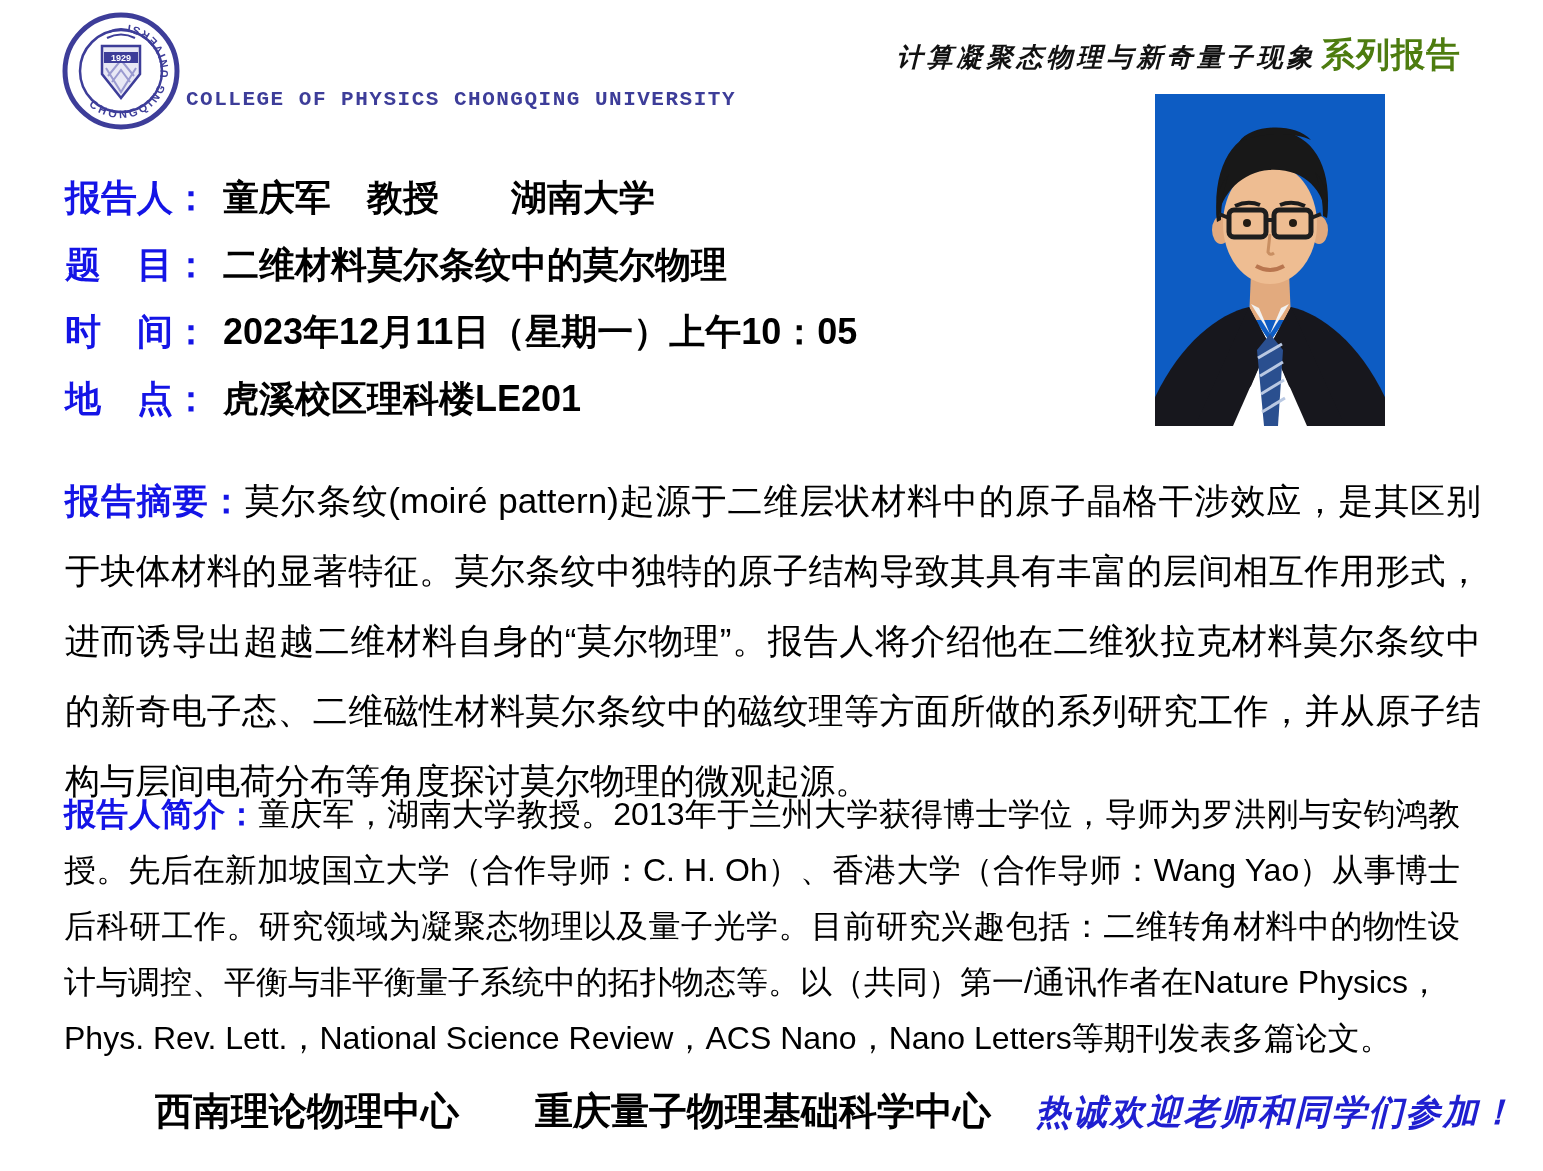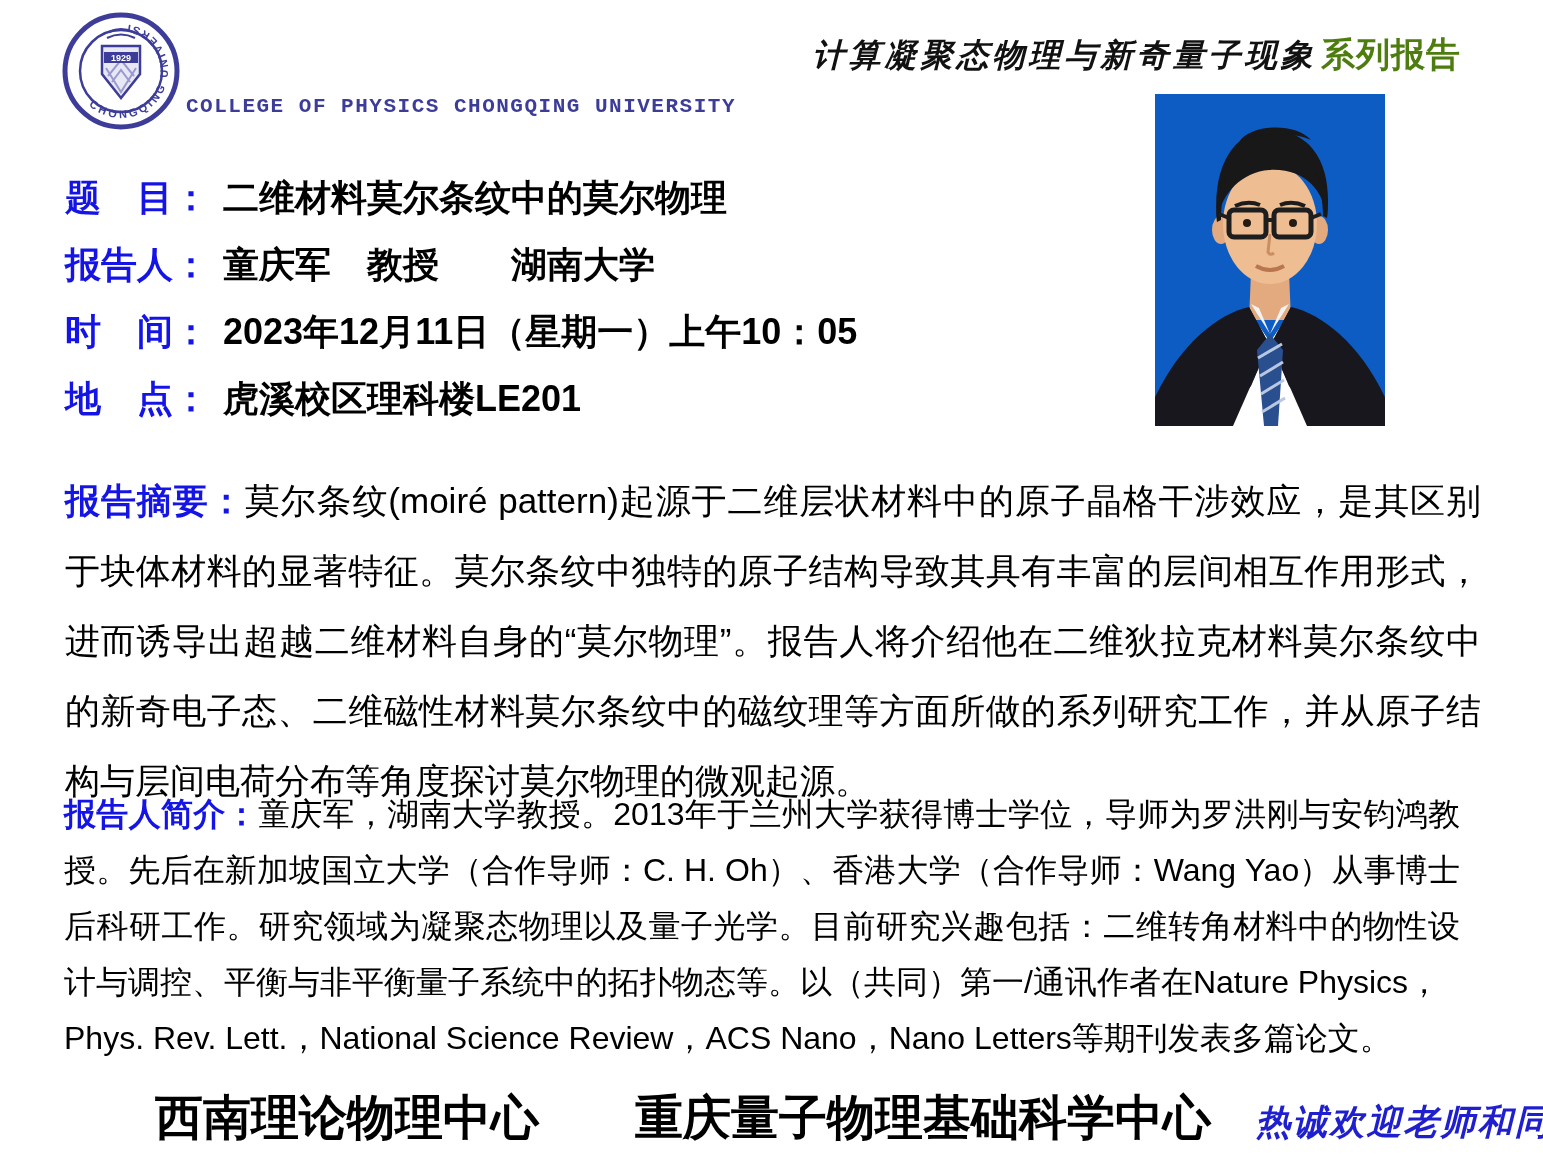--- a/index.html
+++ b/index.html
@@ -12,30 +12,30 @@
     color:#000;
   }
   
   .emblem{position:absolute;left:62px;top:12px;width:118px;height:118px;}
   .college-cn{
     position:absolute;left:186px;top:8px;
     font-family:"DejaVu Serif",serif;font-style:italic;font-weight:bold;
     font-size:66px;letter-spacing:6px;color:#3d3d99;white-space:nowrap;
   }
   .college-en{
-    position:absolute;left:186px;top:95px;
+    position:absolute;left:186px;top:88px;
     font-family:"Liberation Mono","DejaVu Sans Mono",monospace;
     font-weight:bold;font-size:21px;letter-spacing:1.5px;color:#3d3d99;white-space:nowrap;
   }
   .series-line{
     position:absolute;top:32px;right:82px;white-space:nowrap;
   }
   .series-prefix{
     font-family:"DejaVu Serif",serif;font-style:italic;font-weight:bold;
-    font-size:32px;letter-spacing:4px;color:#111;
+    font-size:26px;letter-spacing:4px;color:#111;
   }
   .series-suffix{
     font-size:34px;font-weight:bold;color:#4d7c0f;letter-spacing:1px;
   }
   
   .photo{position:absolute;left:1155px;top:94px;width:230px;height:332px;}
   
   .info-block{position:absolute;left:65px;top:180px;}
   .info-row{font-size:36px;font-weight:bold;line-height:36px;margin-bottom:31px;white-space:nowrap;}
   .info-label{color:#1414e6;margin-right:14px;}
@@ -46,21 +46,21 @@
     font-size:35px;line-height:70px;text-align:justify;margin:0;
   }
   .bio{
     position:absolute;left:64px;top:786px;width:1396px;
     font-size:32px;line-height:56px;text-align:justify;margin:0;
     white-space:pre-line;
   }
   .para-label{color:#1414e6;font-weight:bold;}
   
   .footer{position:absolute;left:155px;top:1086px;white-space:nowrap;}
-  .footer-centers{font-size:48px;font-weight:bold;color:#000;}
+  .footer-centers{font-size:38px;font-weight:bold;color:#000;}
   .footer-welcome{
     font-family:"DejaVu Serif",serif;font-style:italic;font-weight:bold;
     font-size:35px;color:#1f1fd0;margin-left:40px;letter-spacing:2px;text-align:center;
   }
 </style>
 </head>
 <body>
 
 <div class="page">
 
@@ -128,24 +128,24 @@
 
     <circle cx="92" cy="129" r="4" fill="#241c14"></circle>
     <circle cx="138" cy="129" r="4" fill="#241c14"></circle>
 
     <path d="M115,140 L113,158 Q115,162 119,159" stroke="#c98f62" stroke-width="3" fill="none"></path>
     <path d="M101,172 Q115,180 129,172" stroke="#b9764f" stroke-width="4" fill="none"></path>
   </svg>
 
   <div class="info-block">
     <div class="info-row">
-      <span class="info-label">题　目：</span><span class="info-value">二维材料莫尔条纹中的莫尔物理</span>
+      <span class="info-label">报告人：</span><span class="info-value">童庆军　教授　　湖南大学</span>
     </div>
     <div class="info-row">
-      <span class="info-label">报告人：</span><span class="info-value">童庆军　教授　　湖南大学</span>
+      <span class="info-label">题　目：</span><span class="info-value">二维材料莫尔条纹中的莫尔物理</span>
     </div>
     <div class="info-row">
       <span class="info-label">时　间：</span><span class="info-value">2023年12月11日（星期一）上午10：05</span>
     </div>
     <div class="info-row">
       <span class="info-label">地　点：</span><span class="info-value">虎溪校区理科楼LE201</span>
     </div>
   </div>
 
   <p class="abstract"><span class="para-label">报告摘要：</span><span>莫尔条纹(moiré pattern)起源于二维层状材料中的原子晶格干涉效应，是其区别于块体材料的显著特征。莫尔条纹中独特的原子结构导致其具有丰富的层间相互作用形式，进而诱导出超越二维材料自身的“莫尔物理”。报告人将介绍他在二维狄拉克材料莫尔条纹中的新奇电子态、二维磁性材料莫尔条纹中的磁纹理等方面所做的系列研究工作，并从原子结构与层间电荷分布等角度探讨莫尔物理的微观起源。</span></p>

